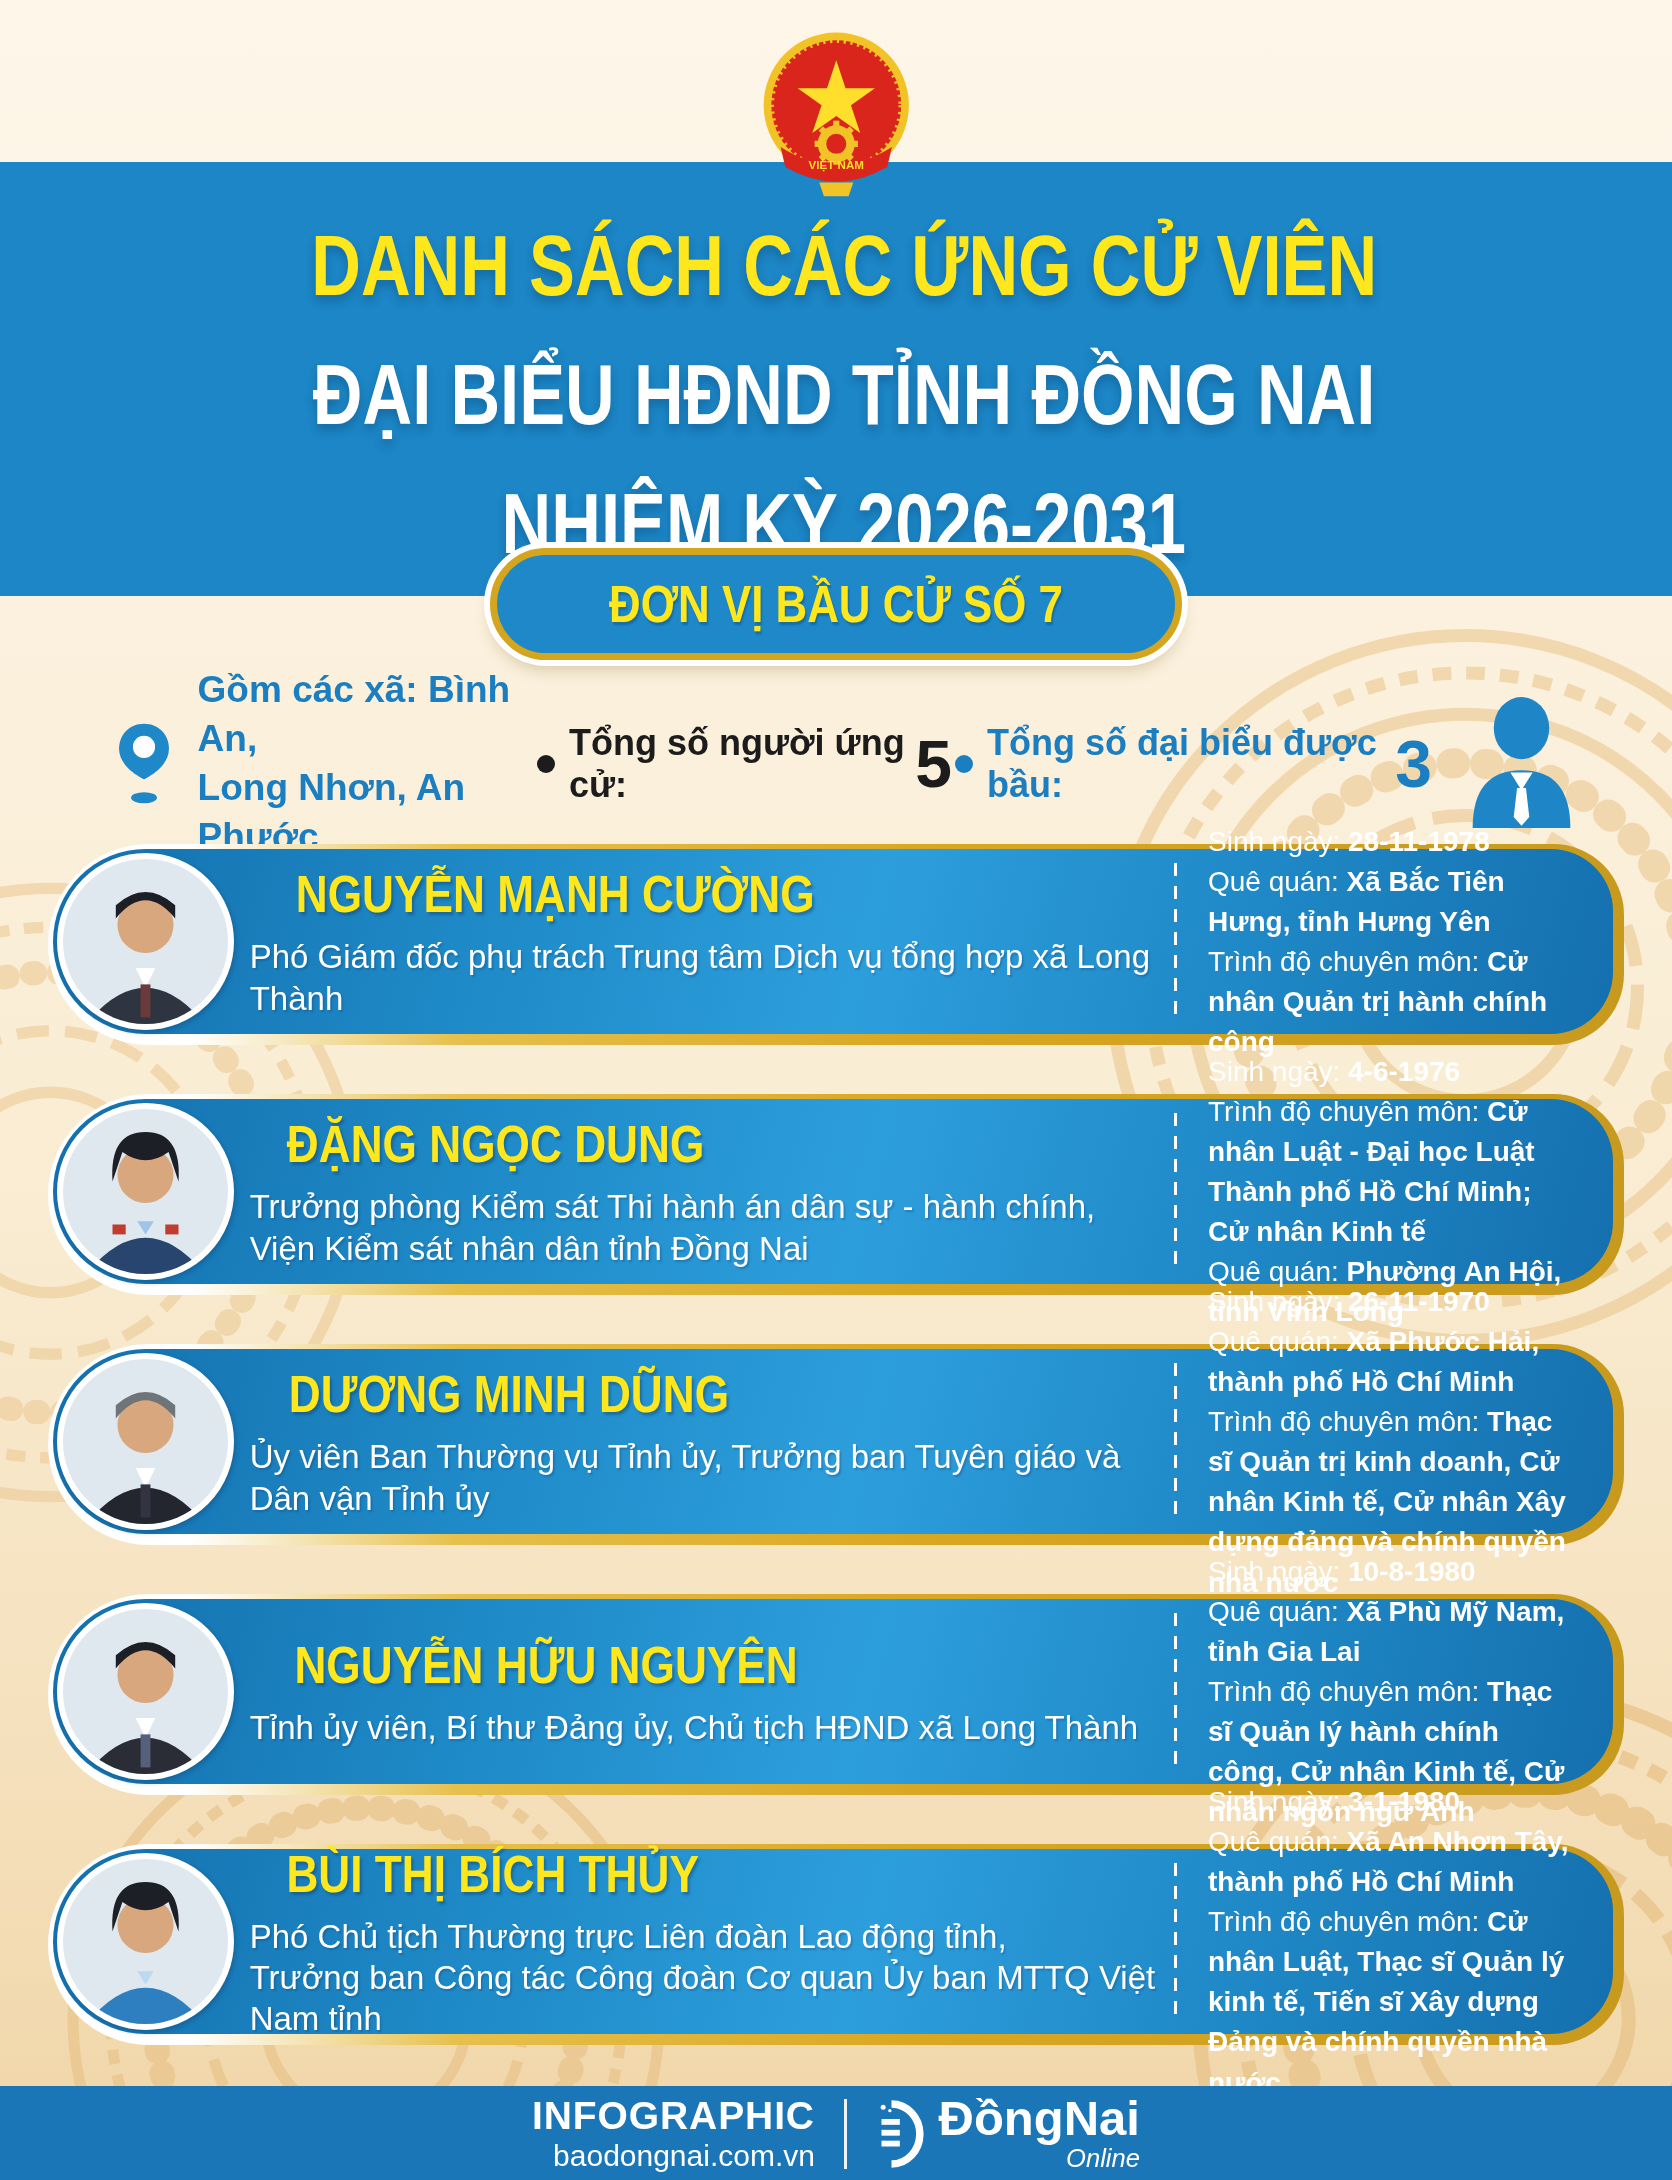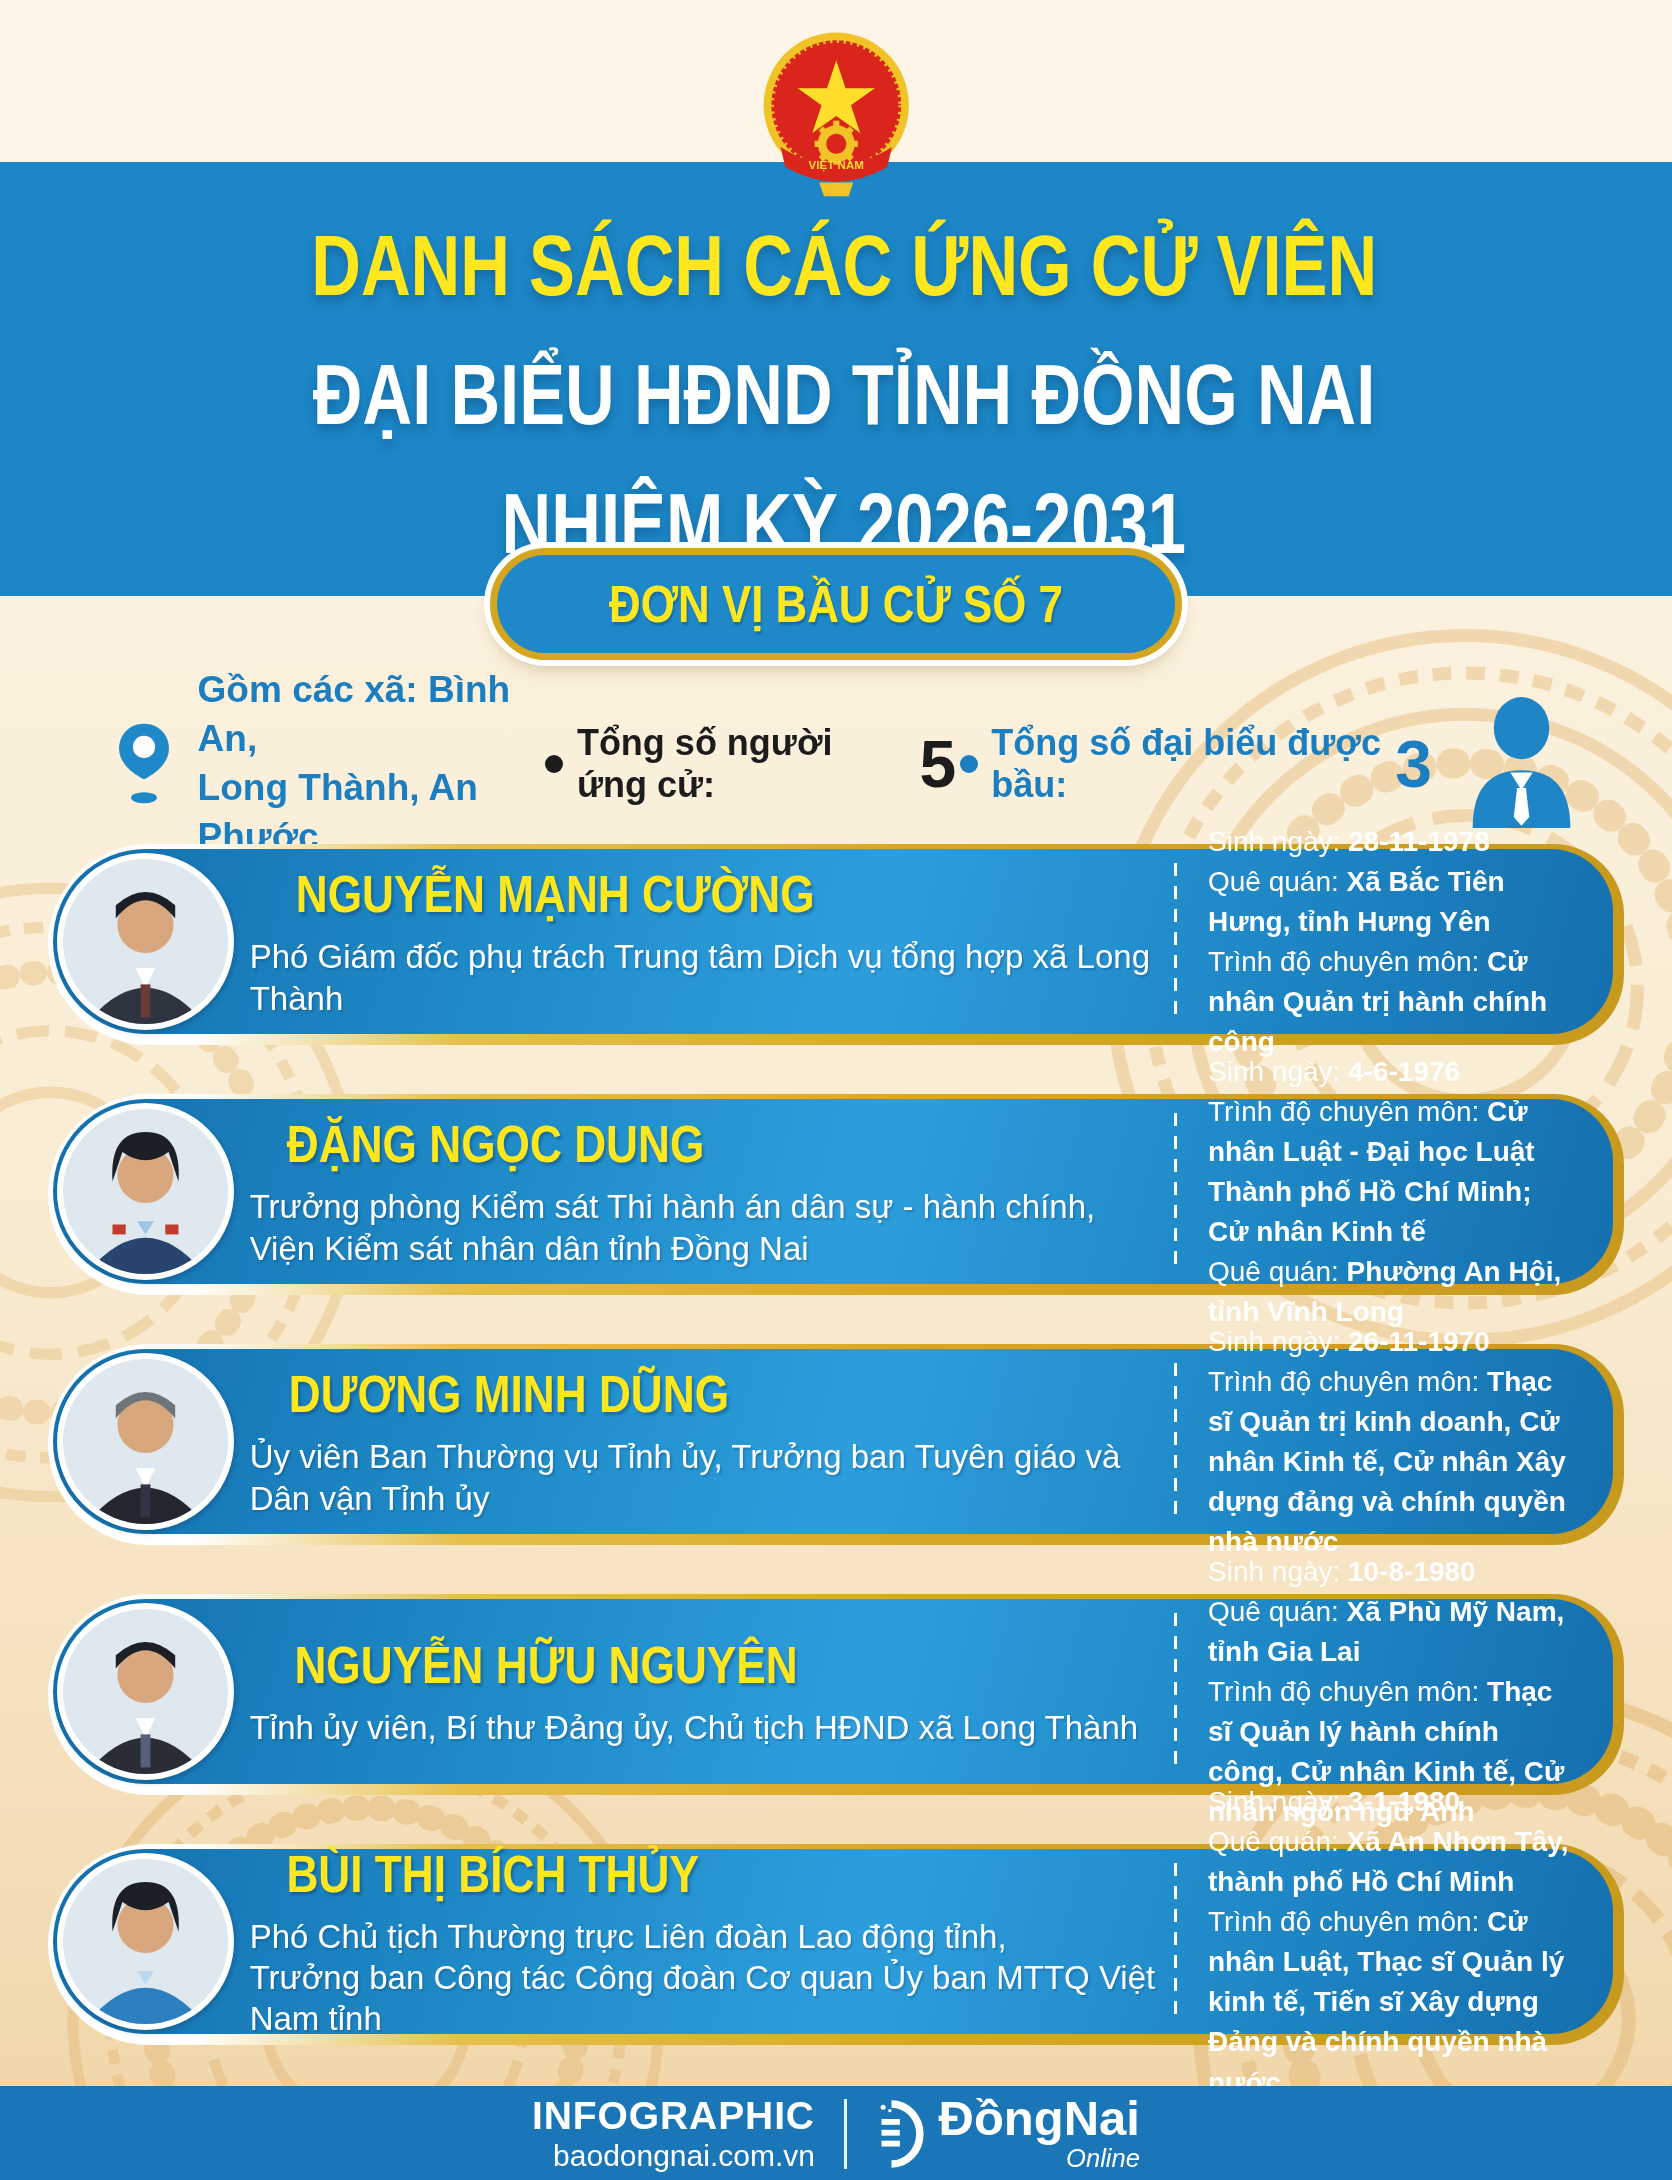--- a/index.html
+++ b/index.html
@@ -199,21 +199,21 @@
 
   <div class="info-row">
     <div class="area">
       <svg viewBox="0 0 60 92">
         <path d="M30 2 C14 2 3 14 3 29 c0 21 27 33 27 33 s27-12 27-33 C57 14 46 2 30 2 z" fill="#1e88c8"></path>
         <circle cx="30" cy="27" r="12" fill="#ffffff"></circle>
         <ellipse cx="30" cy="82" rx="14" ry="6" fill="#1e88c8"></ellipse>
       </svg>
       <div class="area-text">
         <div>Gồm các xã: Bình An,</div>
-        <div>Long Thành, An Phước</div>
+        <div>Long Nhơn, An Phước</div>
       </div>
     </div>
     <div class="stats">
       <div class="stat-col">
         <div class="stat-row stat-black">
           <span class="dot"></span>
           <span class="stat-label">Tổng số người ứng cử:</span>
           <span class="stat-num">5</span>
         </div>
         <div class="stat-row stat-blue">
@@ -299,20 +299,21 @@
               <rect x="47" y="76" width="6" height="20" fill="#334"></rect>
             </svg>
         </div>
         <div class="mid">
           <div class="cand-name"><span>DƯƠNG MINH DŨNG</span></div>
           <div class="cand-role">Ủy viên Ban Thường vụ Tỉnh ủy, Trưởng ban Tuyên giáo và Dân vận Tỉnh ủy</div>
         </div>
         <div class="dash-line"></div>
         <div class="cinfo">
           <p><span class="lbl">Sinh ngày:</span><span class="val">26-11-1970</span></p>
+          <p><span class="lbl">Quê quán:</span><span class="val">Xã Phước Hải, thành phố Hồ Chí Minh</span></p>
           <p><span class="lbl">Trình độ chuyên môn:</span><span class="val">Thạc sĩ Quản trị kinh doanh, Cử nhân Kinh tế, Cử nhân Xây dựng đảng và chính quyền nhà nước</span></p>
         </div>
       </div>
     </div>
 
     <div class="card-outer">
       <div class="card">
         <div class="photo">
           <svg viewBox="0 0 100 100">
               <rect width="100" height="100" fill="#dfe8ee"></rect>

